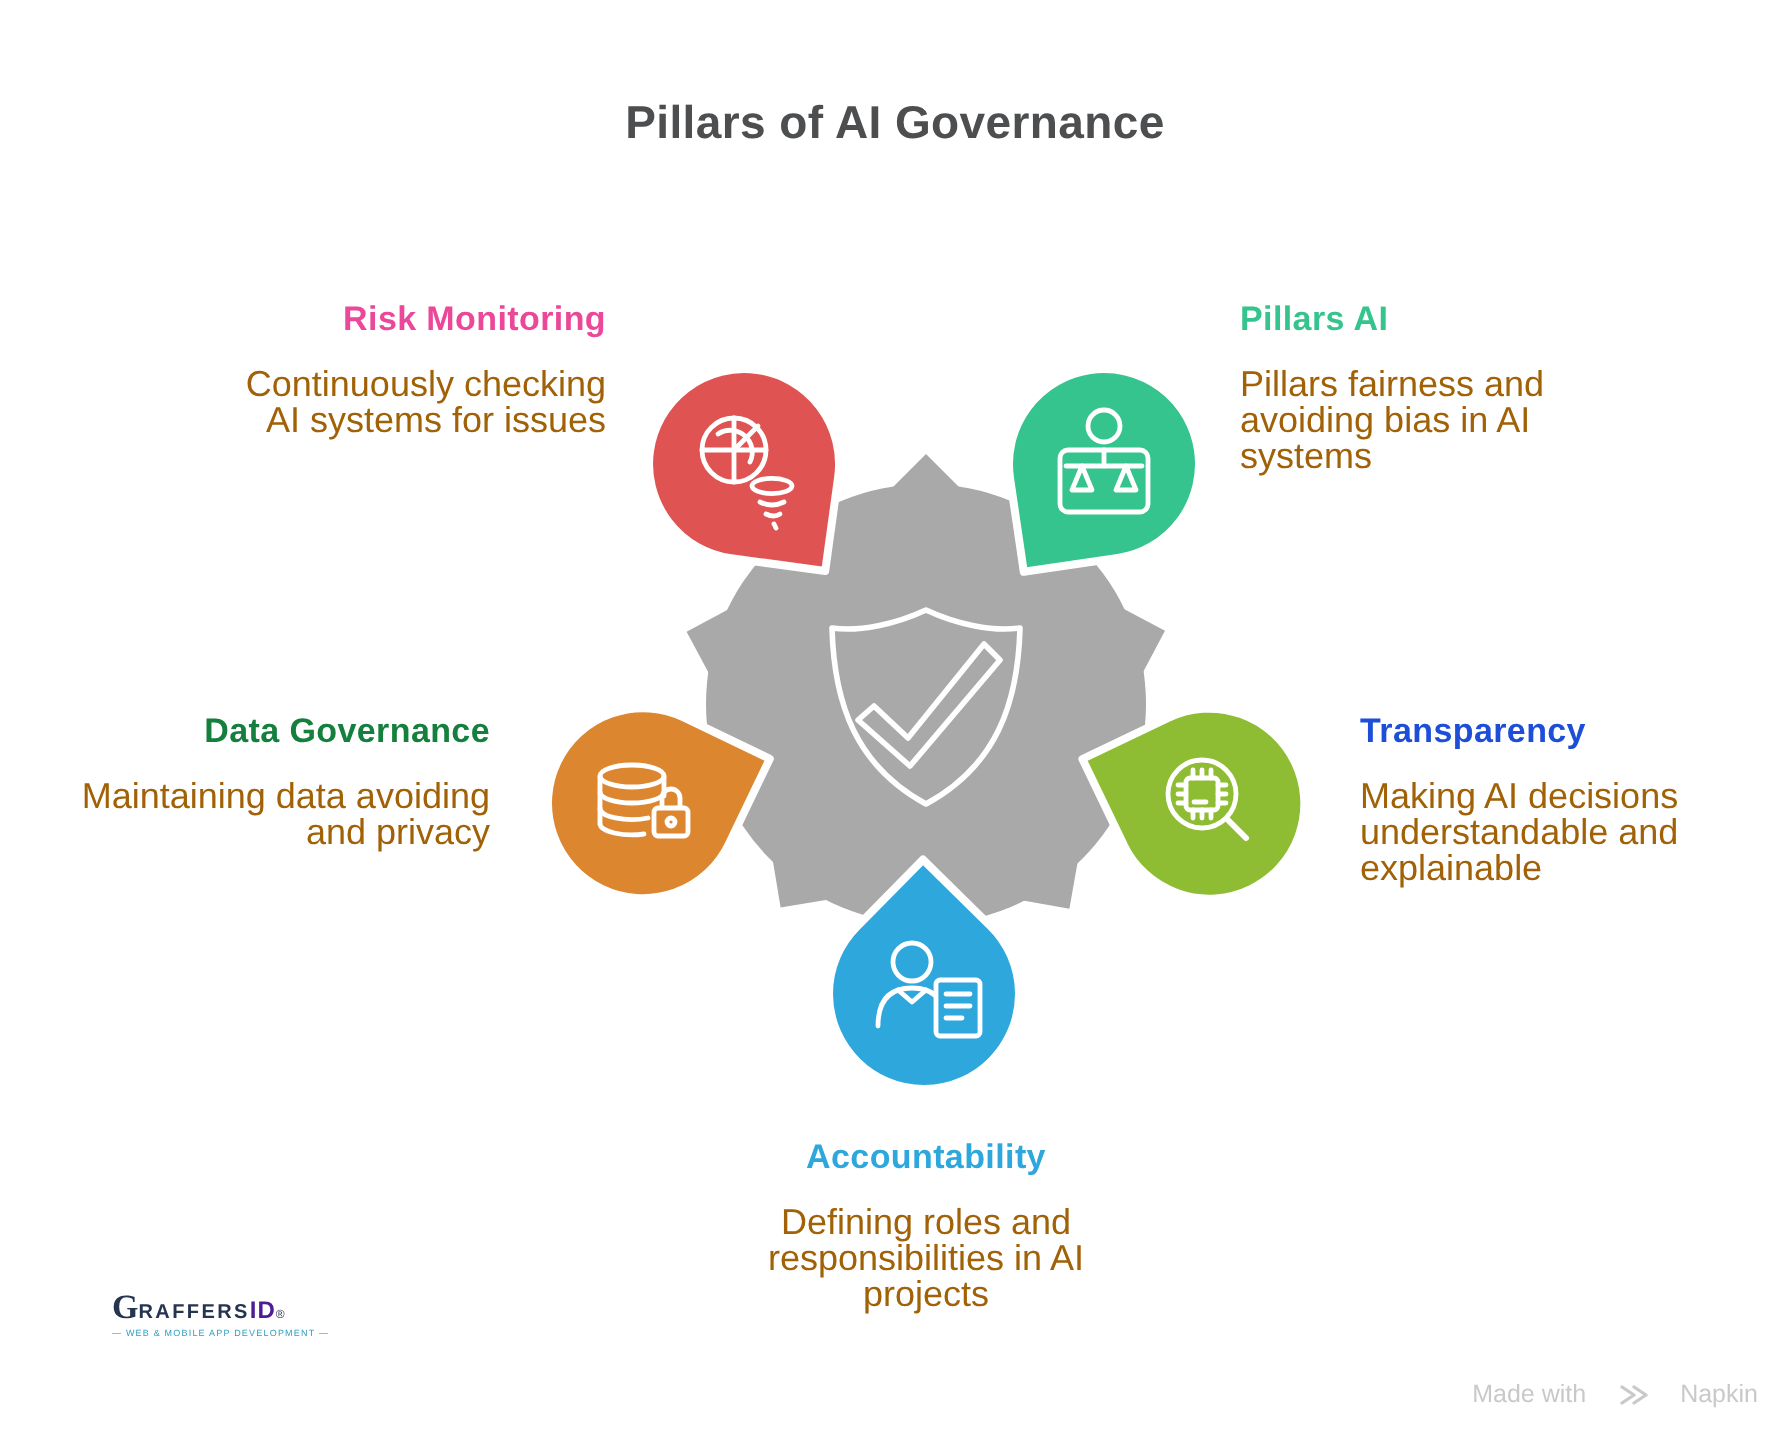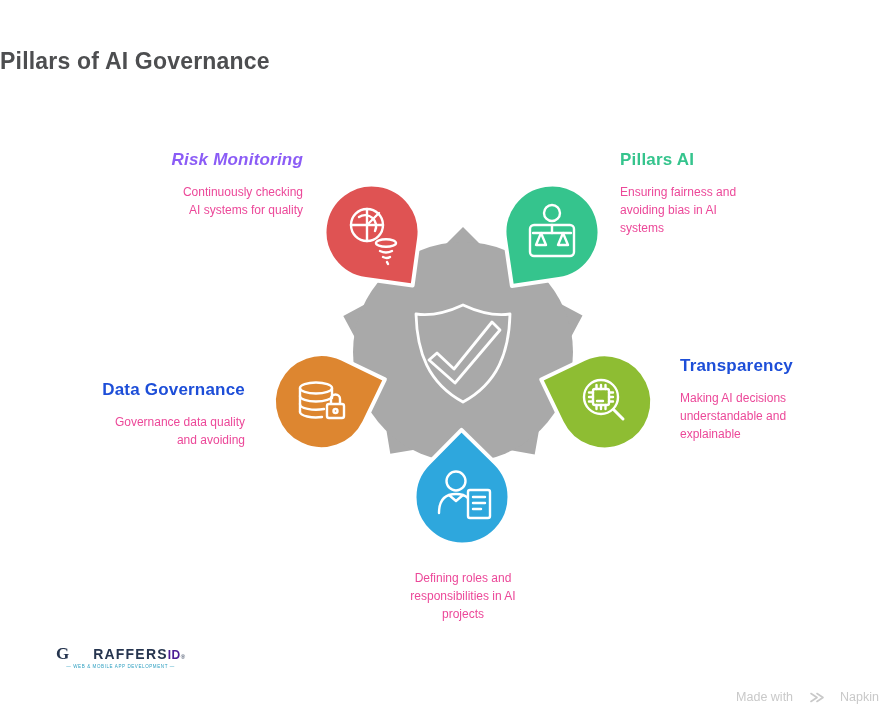--- a/index.html
+++ b/index.html
@@ -2,38 +2,38 @@
 <html><head>
 <meta charset="utf-8">
 <style>
   html,body{margin:0;padding:0;background:#ffffff;}
   .canvas{
     position:relative;width:895px;height:726px;background:#ffffff;overflow:hidden;
     font-family:"Liberation Sans",sans-serif;
   }
   .diagram-svg{position:absolute;left:0;top:0;}
   .title{
-    position:absolute;left:0;right:0;top:48px;
+    position:absolute;left:0;right:0;top:48px;text-align:center;
     font-size:23px;font-weight:700;color:#4d4e50;letter-spacing:.2px;
   }
   .pillar-block{position:absolute;}
   .pillar-heading{font-size:17px;font-weight:700;margin:0 0 13px 0;letter-spacing:.2px;}
-  .pillar-line{font-size:12px;line-height:18px;color:#ec4899;}
+  .pillar-line{font-size:18px;line-height:18px;color:#a16207;}
   .align-right{text-align:right;}
   .align-left{text-align:left;}
   .align-center{text-align:center;}
   .blk-risk{top:150px;right:592px;width:230px;}
   .blk-ethical{top:150px;left:620px;width:180px;}
   .blk-data{top:356px;right:650px;width:230px;}
   .blk-transparency{top:356px;left:680px;width:180px;}
   .blk-accountability{top:569px;left:348px;width:230px;}
   .brand-logo{position:absolute;left:56px;top:645px;color:#26354f;line-height:1;}
   .logo-row{display:flex;align-items:baseline;}
   .logo-g{font-size:17px;font-weight:700;font-family:"Liberation Serif",serif;}
-  .logo-rest{font-size:14px;font-weight:700;letter-spacing:1.2px;padding-left:24px;}
+  .logo-rest{font-size:10px;font-weight:700;letter-spacing:1.2px;}
   .logo-id{font-size:12px;font-weight:700;color:#4c1d95;letter-spacing:.5px;}
   .logo-reg{font-size:6px;vertical-align:super;color:#26354f;}
   .logo-tagline{font-size:4.5px;letter-spacing:.6px;color:#2e9fc0;margin-top:3px;text-align:center;white-space:nowrap;}
   .napkin-credit{
     position:absolute;right:16px;top:690px;display:flex;align-items:center;gap:16px;
     color:#c9c9c9;font-size:12.5px;
   }
 </style>
 </head>
 <body>
@@ -112,46 +112,47 @@
       <path d="M 439 513 c 0 -14 7 -19 17 -19 c 10 0 17 5 17 19"></path>
       <path d="M 449 495 L 456 501 L 463 495"></path>
       <rect x="468" y="490" width="22" height="28" rx="2" fill="#2ea7dd"></rect>
       <path d="M 473 497 H 485 M 473 503 H 485 M 473 509 H 481"></path>
     </g>
   </svg>
 
   <div class="title">Pillars of AI Governance</div>
 
   <div class="pillar-block blk-risk align-right">
-    <div class="pillar-heading" style="color: #8b5cf6; font-style: italic;">Risk Monitoring</div>
+    <div class="pillar-heading" style="color: #ec4899;">Risk Monitoring</div>
     <div class="pillar-line">Continuously checking</div>
-    <div class="pillar-line">AI systems for quality</div>
+    <div class="pillar-line">AI systems for issues</div>
   </div>
 
   <div class="pillar-block blk-ethical align-left">
     <div class="pillar-heading" style="color: rgb(53, 196, 141);">Pillars AI</div>
-    <div class="pillar-line">Ensuring fairness and</div>
+    <div class="pillar-line">Pillars fairness and</div>
     <div class="pillar-line">avoiding bias in AI</div>
     <div class="pillar-line">systems</div>
   </div>
 
   <div class="pillar-block blk-data align-right">
-    <div class="pillar-heading" style="color: #1d4ed8; margin-top: 24px;">Data Governance</div>
-    <div class="pillar-line">Governance data quality</div>
-    <div class="pillar-line">and avoiding</div>
+    <div class="pillar-heading" style="color: #15803d;">Data Governance</div>
+    <div class="pillar-line">Maintaining data avoiding</div>
+    <div class="pillar-line">and privacy</div>
   </div>
 
   <div class="pillar-block blk-transparency align-left">
     <div class="pillar-heading" style="color: #1d4ed8;">Transparency</div>
     <div class="pillar-line">Making AI decisions</div>
     <div class="pillar-line">understandable and</div>
     <div class="pillar-line">explainable</div>
   </div>
 
   <div class="pillar-block blk-accountability align-center">
+    <div class="pillar-heading" style="color: rgb(46, 167, 221);">Accountability</div>
     <div class="pillar-line">Defining roles and</div>
     <div class="pillar-line">responsibilities in AI</div>
     <div class="pillar-line">projects</div>
   </div>
 
   <div class="brand-logo">
     <div class="logo-row">
       <span class="logo-g">G</span>
         <span class="logo-rest">RAFFERS</span>
         <span class="logo-id">ID</span>

